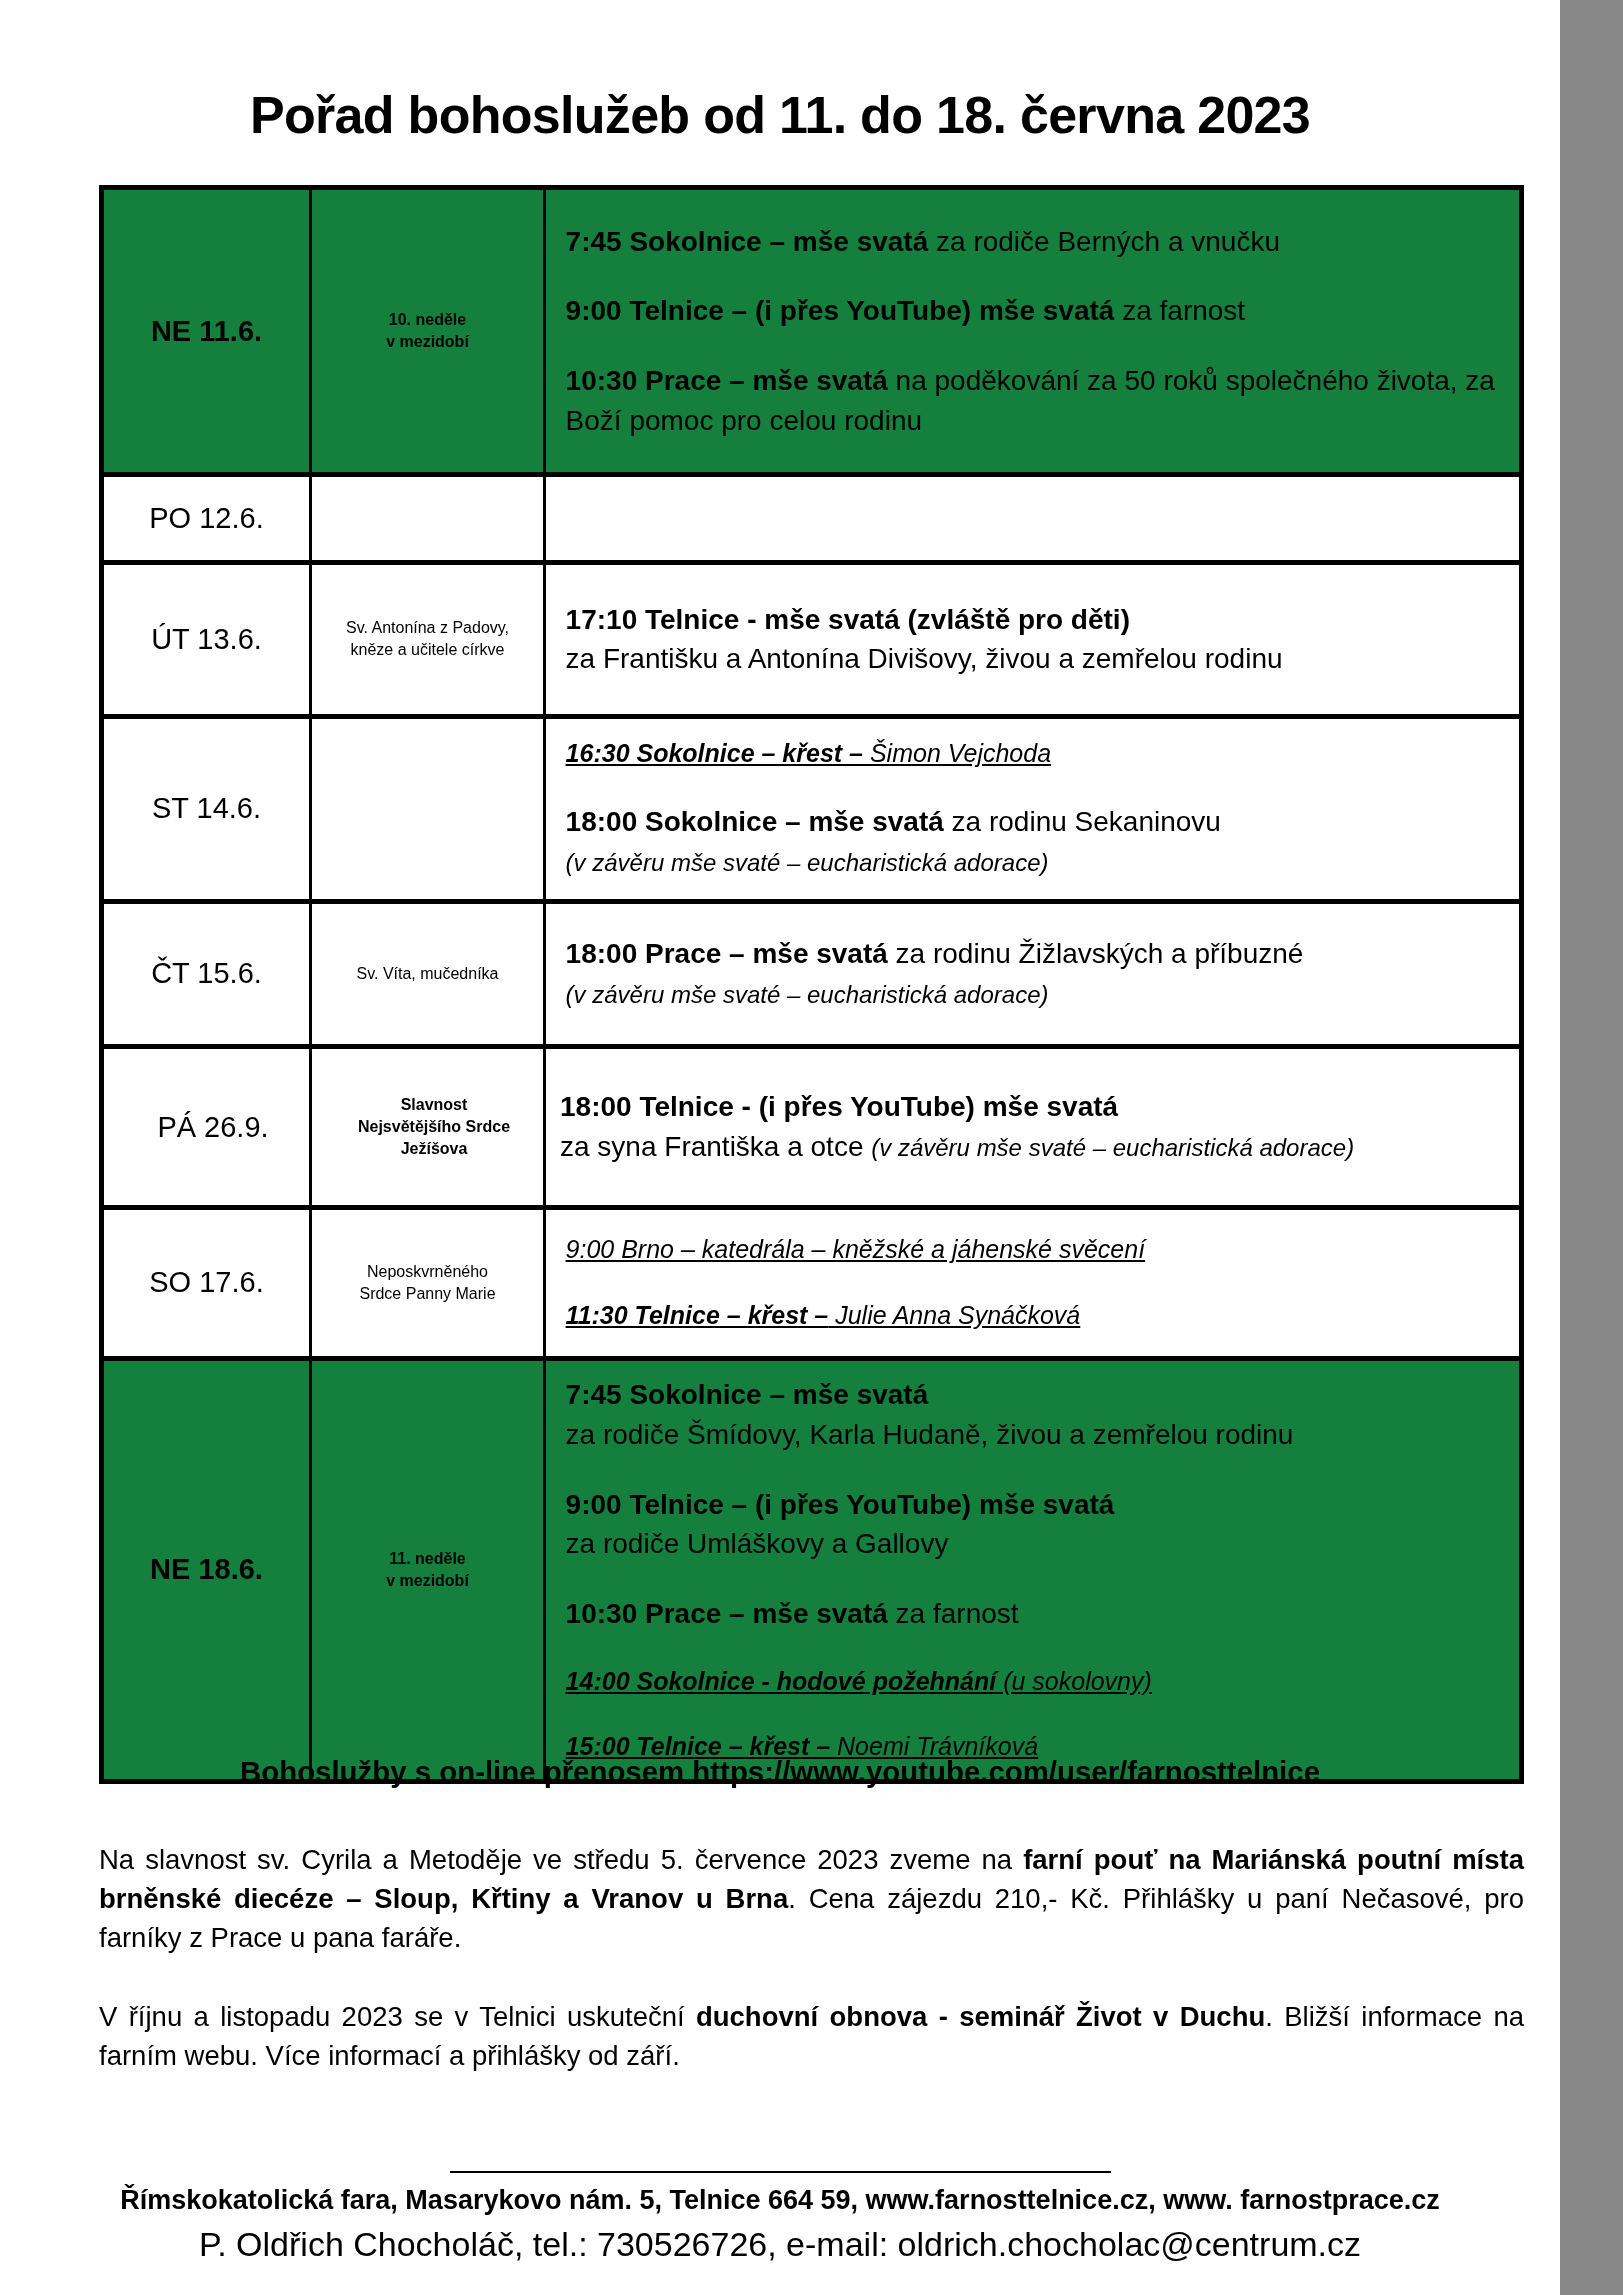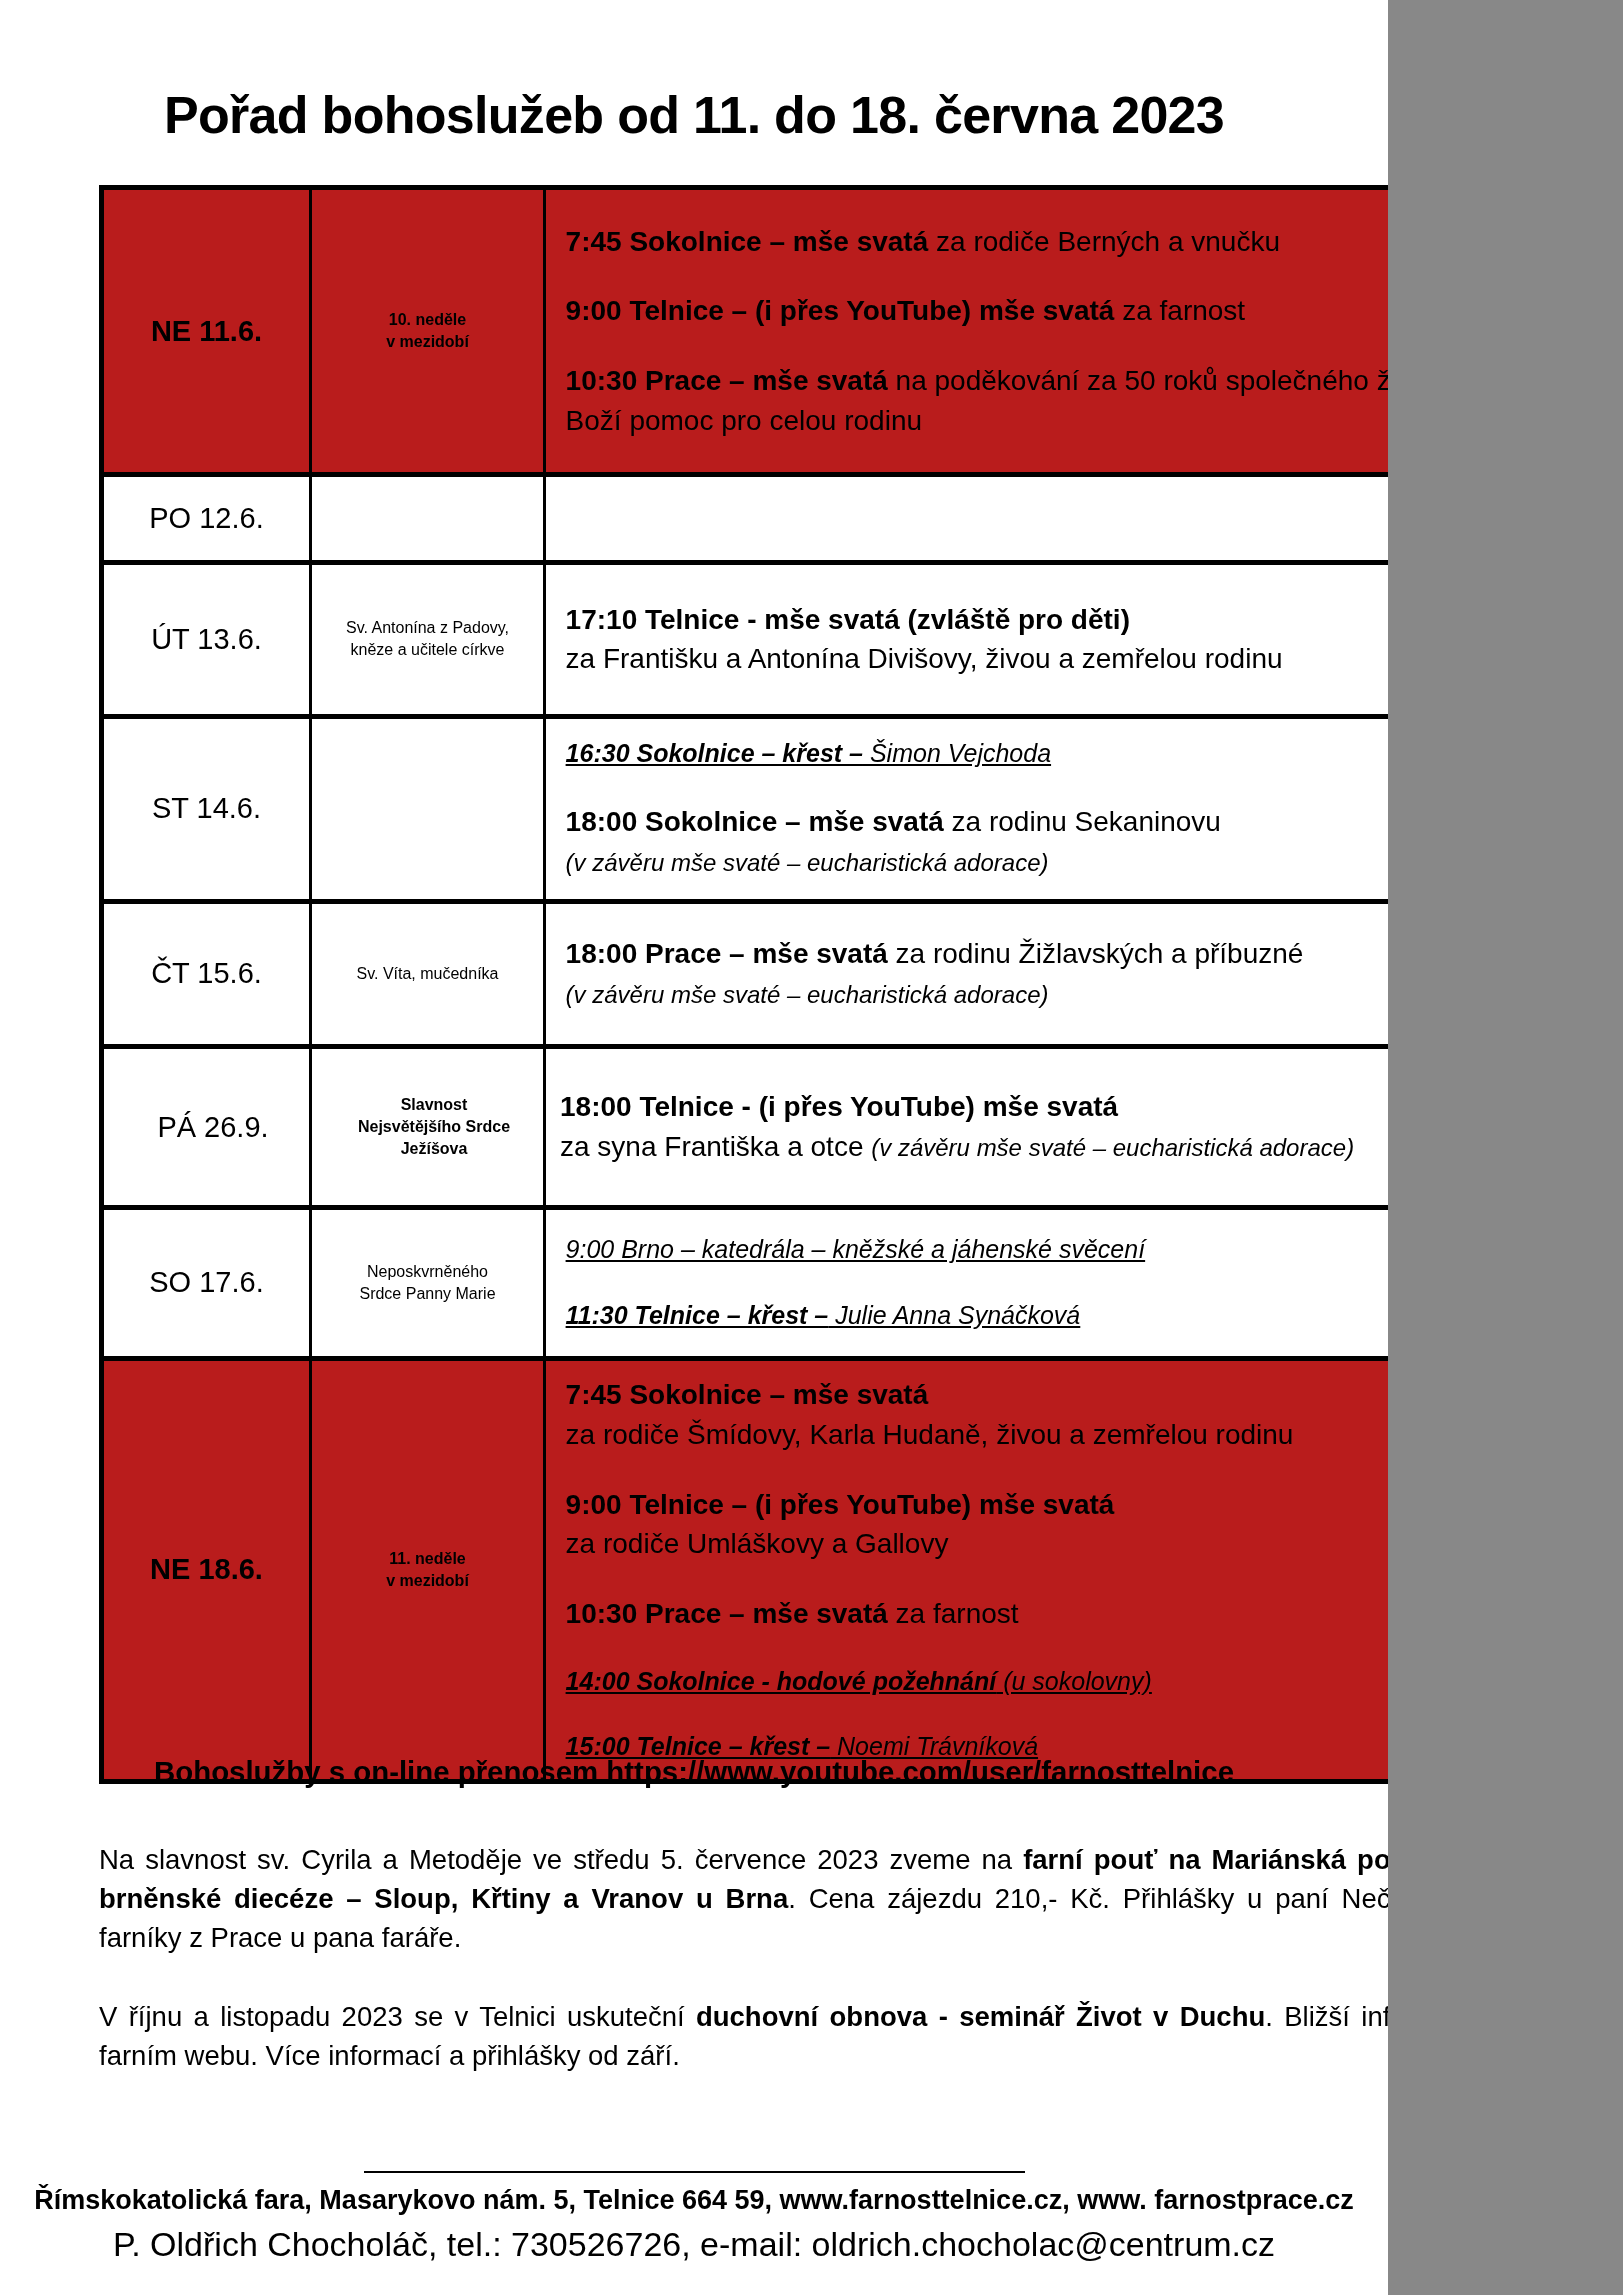--- a/index.html
+++ b/index.html
@@ -1,18 +1,18 @@
 <!DOCTYPE html>
 <html lang="cs" style="font-size:10.5px"><head>
 <meta charset="utf-8">
 <style>
   html,body{margin:0;padding:0;background:#888;}
   .page{
     position:relative;
-    width:1388px;height:2295px;
+    width:1560px;height:2295px;
     background:#ffffff;
     color:#000000;
     font-family:"Liberation Sans", sans-serif;
     overflow:hidden;
   }
   .page-title{
     position:absolute;top:85px;left:0;width:100%;
     text-align:center;
     font-size:52px;font-weight:bold;letter-spacing:-0.7px;
     white-space:nowrap;
@@ -25,21 +25,21 @@
   }
   table.schedule td{
     border-left:3.3px solid #000;
     border-right:3.3px solid #000;
     border-top:5.2px solid #000;
     border-bottom:5.2px solid #000;
     vertical-align:middle;
     overflow:hidden;
   }
   table.schedule{border:5.2px solid #000;}
-  tr.hl td{background:#b91c1c;}
+  tr.hl td{background:#15803d;}
   td.day{
     width:209px;text-align:center;
     font-size:29px;
   }
   td.day.bold{font-weight:bold;}
   td.feast{
     width:234px;text-align:center;
     font-size:16px;line-height:1.38;
   }
   td.feast.bold{font-weight:bold;}

